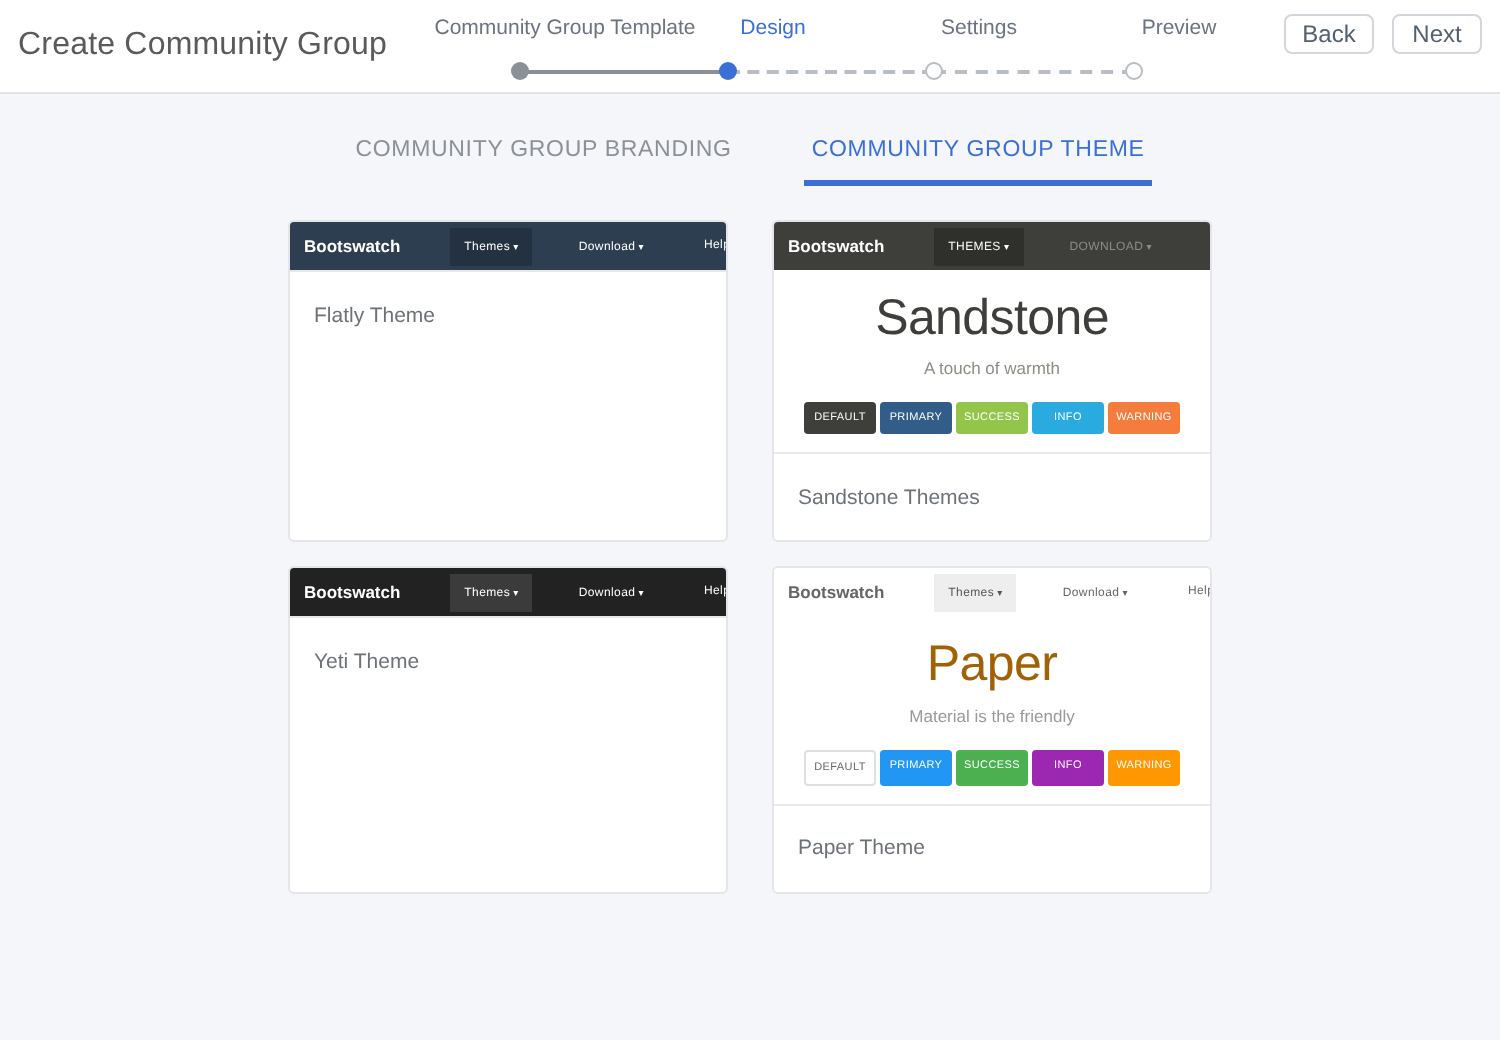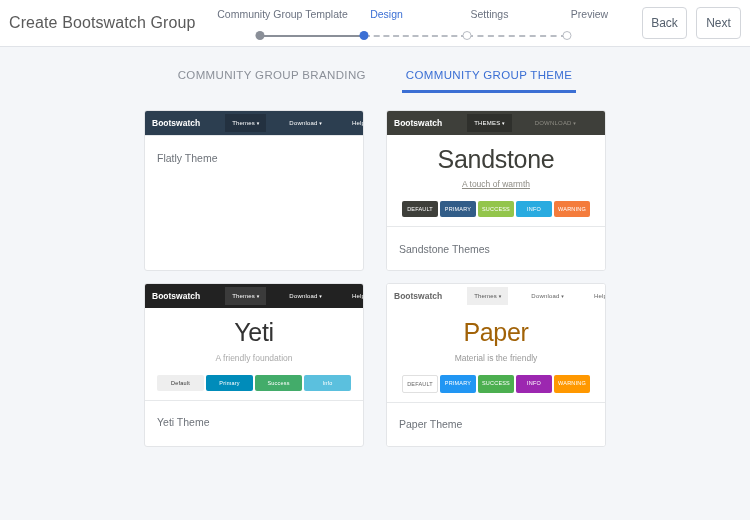--- a/index.html
+++ b/index.html
@@ -82,21 +82,21 @@
   }
 
   
   .head-btns {
     position: absolute;
     right: 9px; top: 7px;
     display: flex;
     gap: 9px;
   }
   .hbtn {
-    width: 45px; height: 32px;
+    width: 45px; height: 20px;
     background: #fff;
     border: 1px solid #d3d6db;
     border-radius: 4px;
     font-size: 12px;
     color: #55606e;
     font-family: "Liberation Sans", sans-serif;
     cursor: pointer;
     display: flex;
     align-items: center;
     justify-content: center;
@@ -203,21 +203,21 @@
     padding-left: 12px;
     font-size: 10.5px;
     color: #6d7279;
     background: #fff;
   }
 </style>
 </head>
 <body>
 
 <div class="header">
-  <div class="page-title">Create Bootswatch Group</div>
+  <div class="page-title">Create Community Group</div>
 
   <div class="wizard">
     <div class="wiz-labels">
         <div class="wiz-label" style="left: 68px;">Community Group Template</div>
         <div class="wiz-label active" style="left: 172px;">Design</div>
         <div class="wiz-label" style="left: 275px;">Settings</div>
         <div class="wiz-label" style="left: 375px;">Preview</div>
       </div>
     <div class="wiz-track">
         <div class="wiz-seg solid" style="left: 68px; width: 104px;"></div>
@@ -257,50 +257,40 @@
     <div class="card">
       <div class="mini-nav" style="background: rgb(62, 63, 58);">
         <span class="mini-brand" style="color: rgb(255, 255, 255);">Bootswatch</span>
         <span class="mini-link" style="color: rgb(255, 255, 255); background: rgb(47, 48, 44);"><span>THEMES</span><span class="car"> ▾</span></span>
         <span class="mini-link" style="color: rgb(142, 140, 132);"><span>DOWNLOAD</span><span class="car"> ▾</span></span>
         <span class="mini-link" style="color: rgb(142, 140, 132);"><span>HELP</span></span>
         <span class="mini-link" style="color: rgb(142, 140, 132);"><span>BLOG</span></span>
       </div>
       <div class="mini-body" style="background: rgb(255, 255, 255);">
         <div class="mini-h1" style="color: rgb(62, 63, 58);">Sandstone</div>
-        <div class="mini-sub" style="color: rgb(142, 140, 132); text-decoration: underline;">A touch of warmth</div>
+        <div class="mini-sub" style="color: rgb(142, 140, 132);">A touch of warmth</div>
         <div class="mini-btns">
           <div class="mini-btn" style="background: rgb(62, 63, 58); color: rgb(255, 255, 255); width: 36px; border-radius: 2px;">DEFAULT</div>
           <div class="mini-btn" style="background: rgb(50, 93, 136); color: rgb(255, 255, 255); width: 36px; border-radius: 2px;">PRIMARY</div>
           <div class="mini-btn" style="background: rgb(147, 197, 75); color: rgb(255, 255, 255); width: 36px; border-radius: 2px;">SUCCESS</div>
           <div class="mini-btn" style="background: rgb(41, 171, 224); color: rgb(255, 255, 255); width: 36px; border-radius: 2px;">INFO</div>
           <div class="mini-btn" style="background: rgb(244, 124, 60); color: rgb(255, 255, 255); width: 36px; border-radius: 2px;">WARNING</div>
         </div>
       </div>
       <div class="card-foot">
         <span>Sandstone Themes</span>
       </div>
     </div>
     <div class="card">
       <div class="mini-nav" style="background: rgb(34, 34, 34);">
         <span class="mini-brand" style="color: rgb(255, 255, 255);">Bootswatch</span>
         <span class="mini-link" style="color: rgb(255, 255, 255); background: rgb(59, 59, 59);"><span>Themes</span><span class="car"> ▾</span></span>
         <span class="mini-link" style="color: rgb(255, 255, 255);"><span>Download</span><span class="car"> ▾</span></span>
         <span class="mini-link" style="color: rgb(255, 255, 255);"><span>Help</span></span>
         <span class="mini-link" style="color: rgb(255, 255, 255);"><span>Blog</span></span>
-      </div>
-      <div class="mini-body" style="background: rgb(255, 255, 255);">
-        <div class="mini-h1" style="color: rgb(51, 51, 51);">Yeti</div>
-        <div class="mini-sub" style="color: rgb(170, 170, 170);">A friendly foundation</div>
-        <div class="mini-btns">
-          <div class="mini-btn" style="background: rgb(238, 238, 238); color: rgb(51, 51, 51); width: 47px; border-radius: 2px;">Default</div>
-          <div class="mini-btn" style="background: rgb(0, 140, 186); color: rgb(255, 255, 255); width: 47px; border-radius: 2px;">Primary</div>
-          <div class="mini-btn" style="background: rgb(67, 172, 106); color: rgb(255, 255, 255); width: 47px; border-radius: 2px;">Success</div>
-          <div class="mini-btn" style="background: rgb(91, 192, 222); color: rgb(255, 255, 255); width: 47px; border-radius: 2px;">Info</div>
-        </div>
       </div>
       <div class="card-foot">
         <span>Yeti Theme</span>
       </div>
     </div>
     <div class="card">
       <div class="mini-nav" style="background: rgb(255, 255, 255);">
         <span class="mini-brand" style="color: rgb(102, 102, 102);">Bootswatch</span>
         <span class="mini-link" style="color: rgb(85, 85, 85); background: rgb(238, 238, 238);"><span>Themes</span><span class="car"> ▾</span></span>
         <span class="mini-link" style="color: rgb(102, 102, 102);"><span>Download</span><span class="car"> ▾</span></span>

